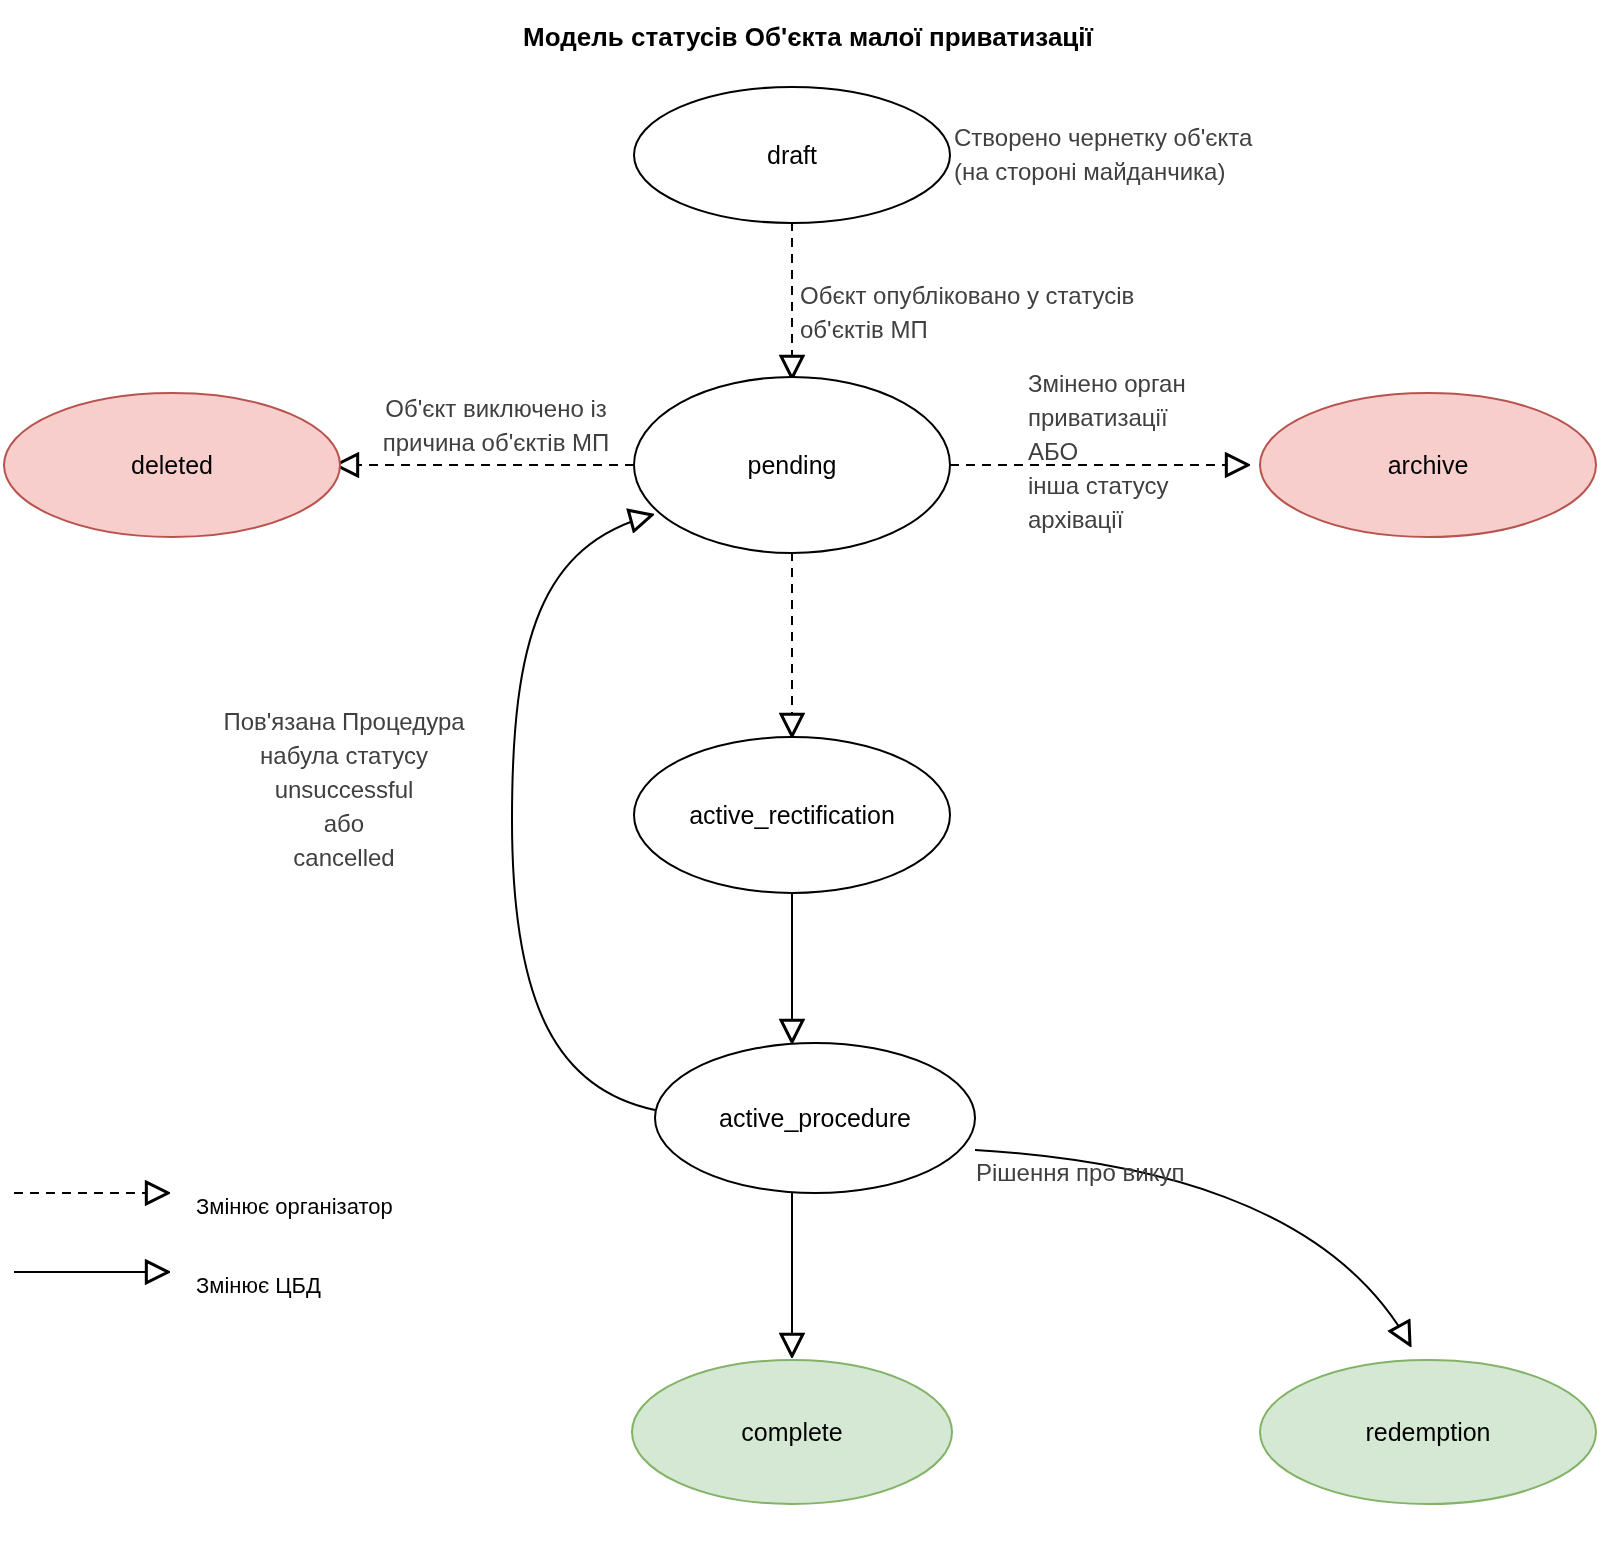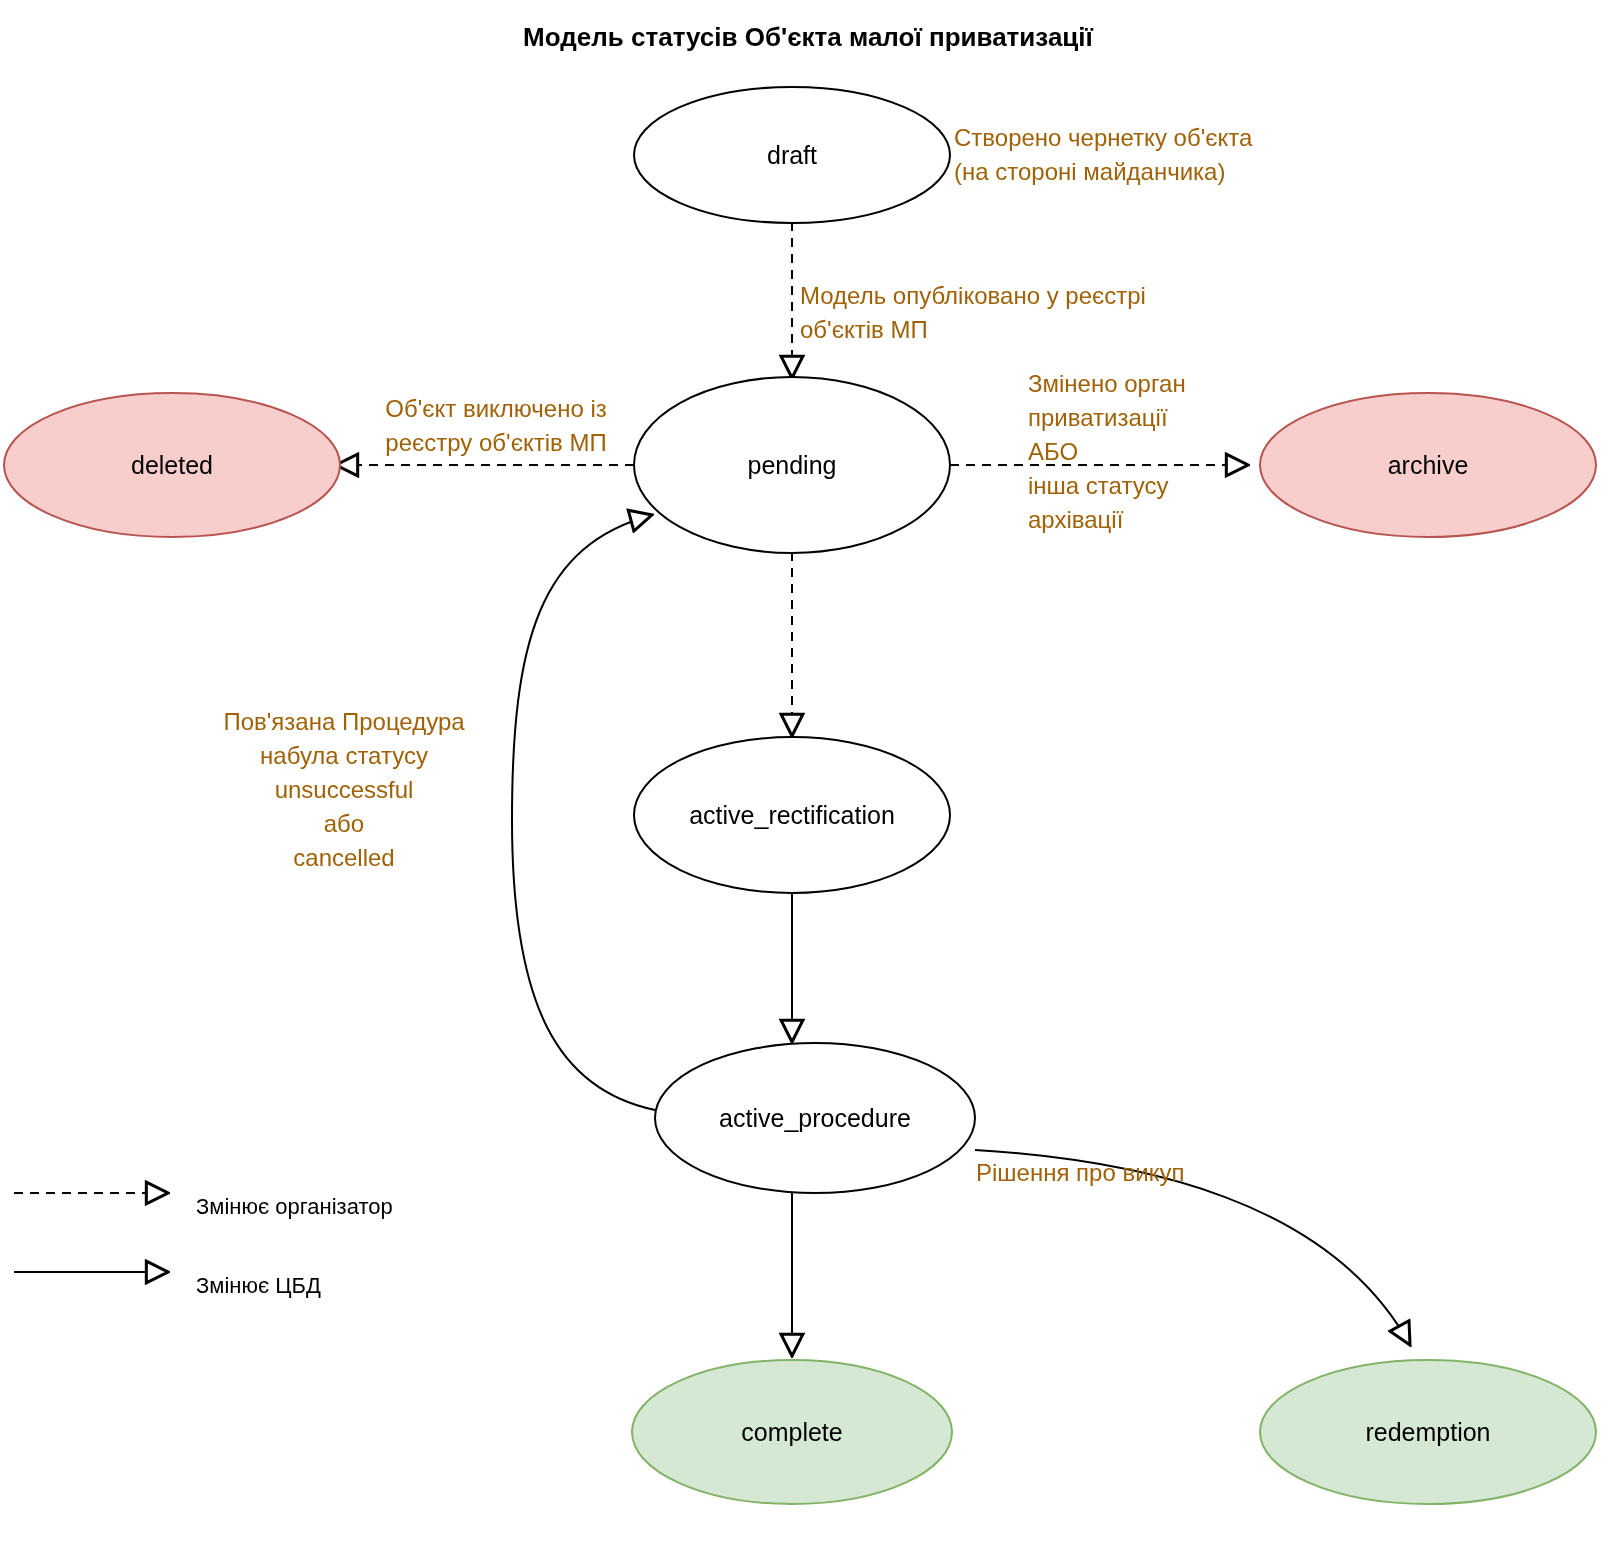--- a/index.html
+++ b/index.html
@@ -42,21 +42,21 @@
   .node-label {
     font-size: 25px;
     fill: #000000;
     text-anchor: middle;
     dominant-baseline: middle;
     font-family: "Liberation Sans", "DejaVu Sans", sans-serif;
   }
   .edge-label {
     position: absolute;
     font-size: 24px;
-    color: #a16207;
+    color: #404040;
     line-height: 34px;
     white-space: pre-line;
   }
   .edge-label.center {
     text-align: center;
   }
   .legend-label {
     position: absolute;
     font-size: 22px;
     color: #000000;
@@ -157,25 +157,25 @@
 
     <g>
       <ellipse class="state success" cx="1428" cy="1432" rx="168" ry="72"></ellipse>
       <text class="node-label" x="1428" y="1434">redemption</text>
     </g>
   </svg>
 
   <div class="edge-label" style="left:954px; top:121px; width:420px;">Створено чернетку об'єкта
 (на стороні майданчика)</div>
 
-  <div class="edge-label" style="left:800px; top:279px; width:440px;">Модель опубліковано у реєстрі
+  <div class="edge-label" style="left:800px; top:279px; width:440px;">Обєкт опубліковано у статусів
 об'єктів МП</div>
 
   <div class="edge-label center" style="left:350px; top:392px; width:292px;">Об'єкт виключено із
-реєстру об'єктів МП</div>
+причина об'єктів МП</div>
 
   <div class="edge-label" style="left:1028px; top:367px; width:230px;">Змінено орган
 приватизації
 АБО
 інша статусу
 архівації</div>
 
 
   <div class="edge-label center" style="left:198px; top:705px; width:292px;">Пов'язана Процедура
 набула статусу

